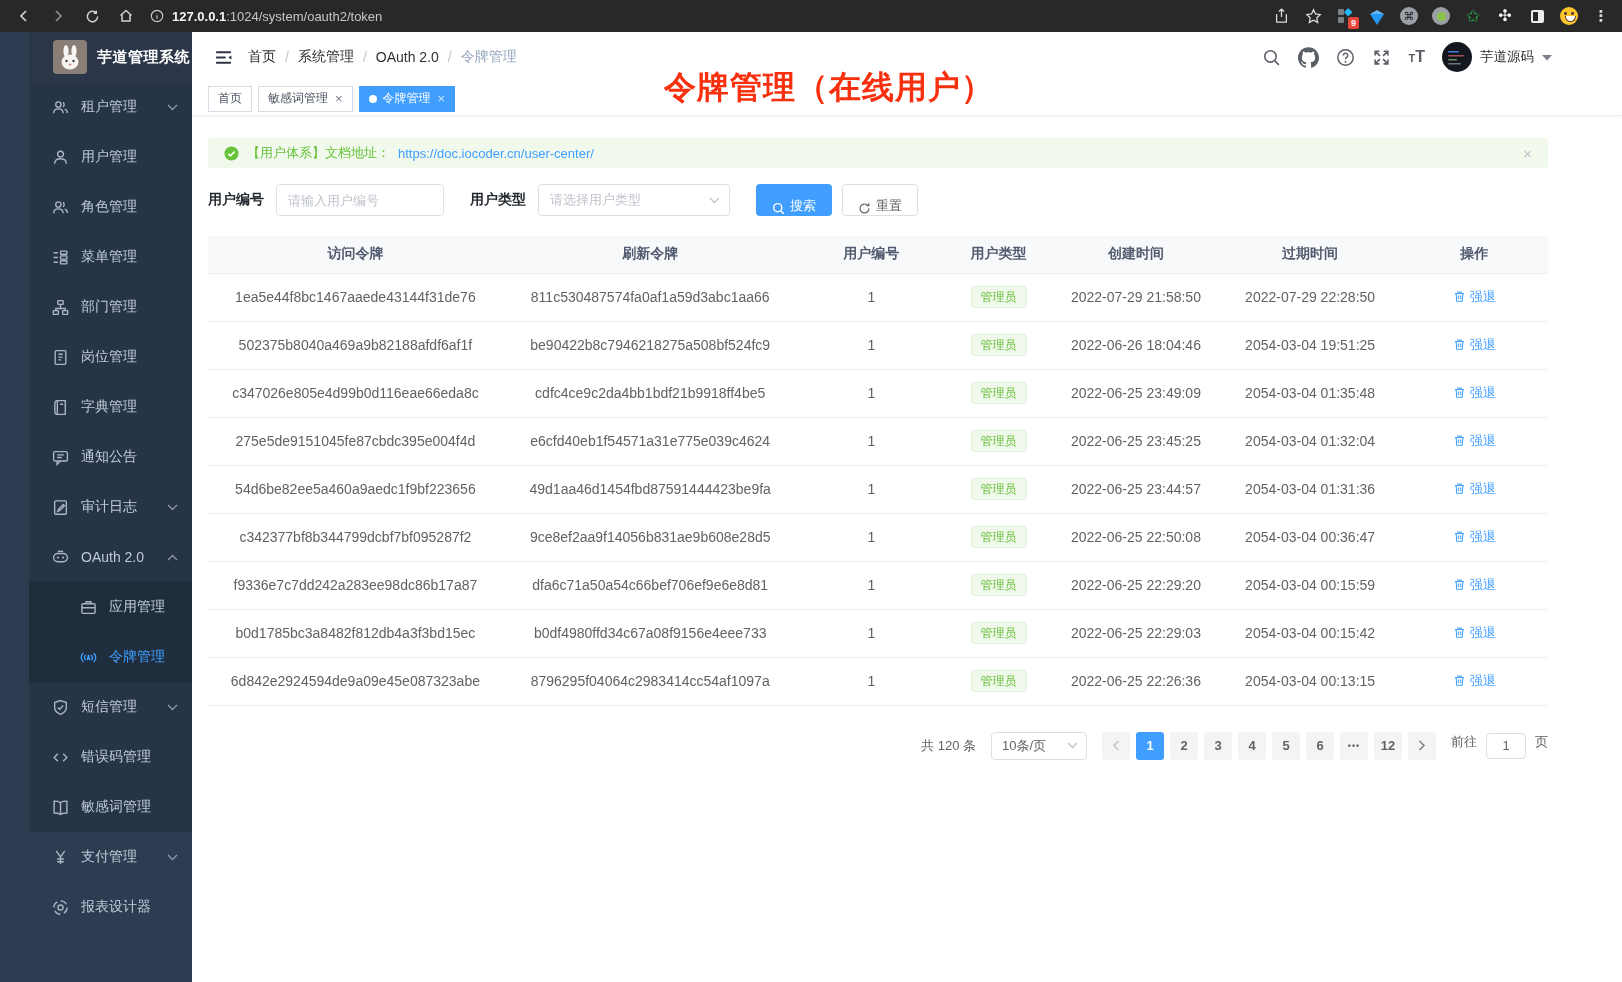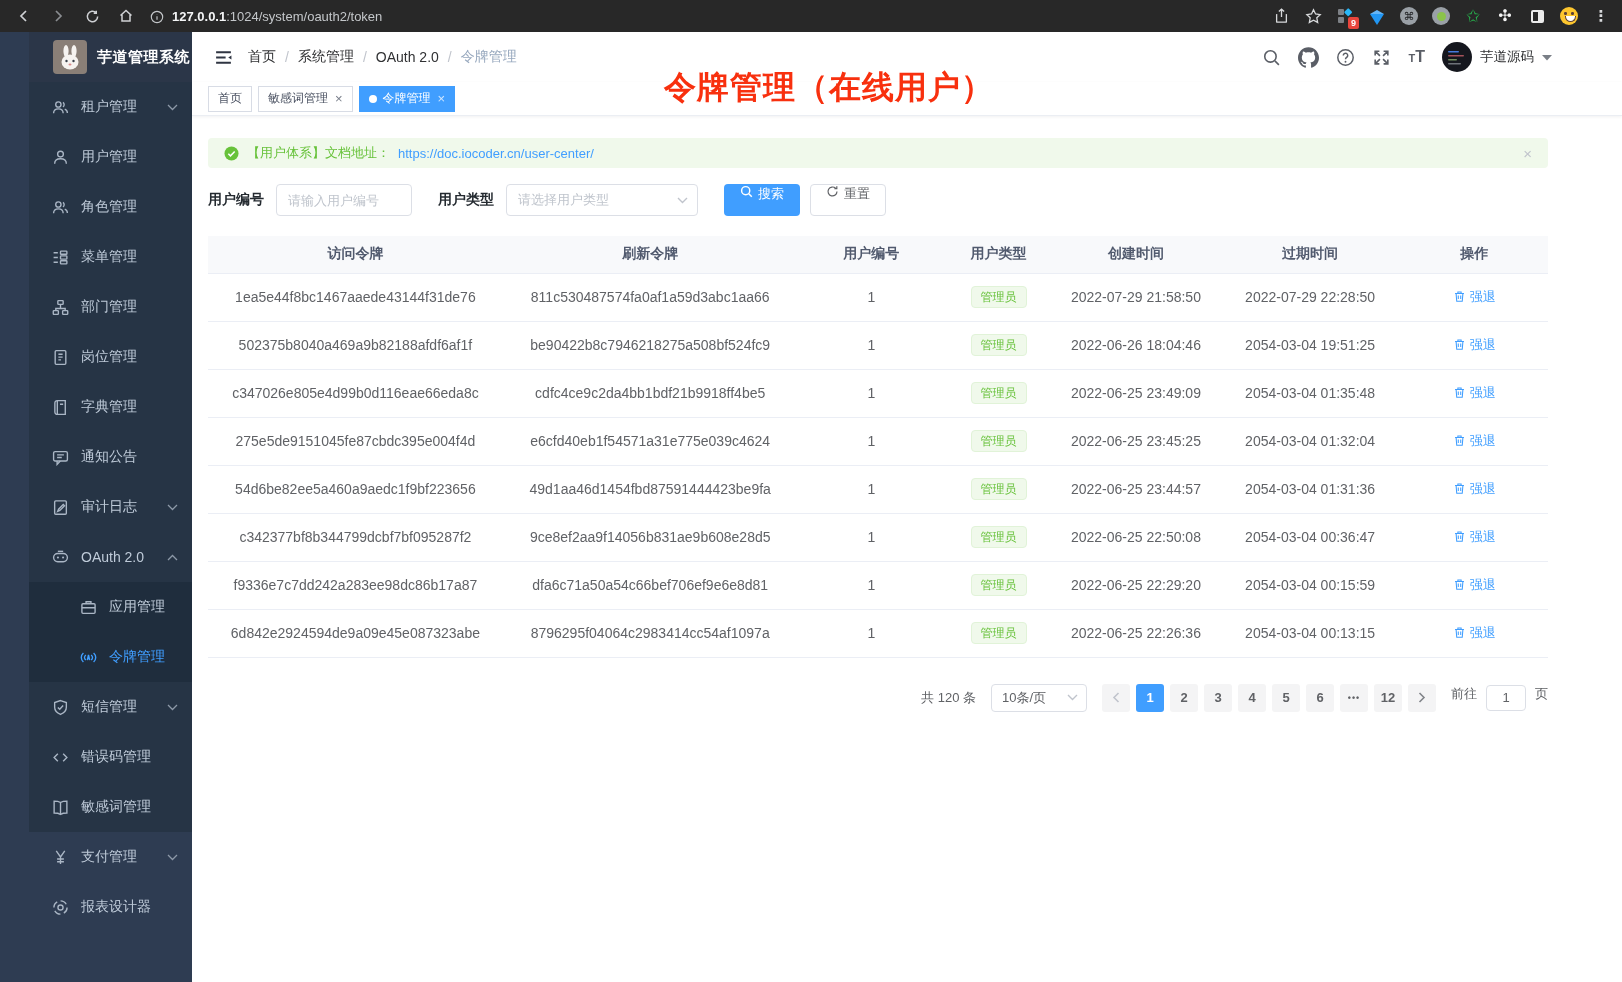--- a/index.html
+++ b/index.html
@@ -9,21 +9,21 @@
     font-family:"Liberation Sans","DejaVu Sans",sans-serif;
     background:#fff; -webkit-font-smoothing:antialiased;
   }
   svg { display:block; }
 
   
   .browser{height:32px;background:#282828;display:flex;align-items:center;padding:0 10px;color:#cfd1d4;}
   .b-nav{display:flex;align-items:center;gap:6px;}
   .b-btn{width:28px;height:26px;display:flex;align-items:center;justify-content:center;border-radius:4px;color:#cfd1d4;}
   .b-btn.dim{color:#8a8d91;}
-  .url-box{flex:1;display:flex;align-items:flex-end;gap:8px;margin-left:10px;font-size:13px;}
+  .url-box{flex:1;display:flex;align-items:center;gap:8px;margin-left:10px;font-size:13px;}
   .url-host{color:#f4f5f6;font-weight:700;}
   .url-rest{color:#c4c7ca;}
   .b-right{display:flex;align-items:center;gap:10px;margin-left:auto;}
   .ext{width:22px;height:22px;display:flex;align-items:center;justify-content:center;position:relative;}
   .ext-badge{position:absolute;right:-3px;bottom:-2px;background:#e8453c;color:#fff;font-size:9px;line-height:10px;padding:1px 3px;border-radius:2px;font-weight:700;}
   .gem{width:0;height:0;border-left:7px solid transparent;border-right:7px solid transparent;border-top:11px solid #2196f3;position:relative;top:3px;}
   .gem:before{content:"";position:absolute;left:-7px;top:-15px;border-left:7px solid transparent;border-right:7px solid transparent;border-bottom:4px solid #64b5f6;}
   .circ{width:18px;height:18px;border-radius:50%;background:#9aa0a6;display:flex;align-items:center;justify-content:center;color:#202124;font-size:11px;}
   .circ.dot:after{content:"";width:9px;height:9px;border-radius:50%;background:#8bc34a;}
   .gstar{color:#27b14c;font-size:17px;line-height:1;}
@@ -73,25 +73,25 @@
   .tag-close{font-size:13px;line-height:1;margin-left:1px;opacity:.75;}
 
   .content{padding:22px 74px 0 16px;position:relative;}
 
   .alert{height:30px;background:#f0f9eb;border-radius:4px;display:flex;align-items:center;gap:8px;padding:0 16px;font-size:13px;color:#67c23a;position:relative;}
   .alert-link{color:#409eff;text-decoration:none;}
   .alert-close{position:absolute;right:16px;color:#c0c4cc;font-size:15px;cursor:pointer;}
 
   .filters{display:flex;align-items:center;gap:10px;margin-top:16px;font-size:14px;}
   .f-label{font-weight:700;color:#242a30;margin-right:2px;}
-  .f-input{width:136px;height:32px;border:1px solid #dcdfe6;border-radius:4px;padding:0 11px;font-size:13px;color:#606266;outline:none;font-family:inherit;}
+  .f-input{width:168px;height:32px;border:1px solid #dcdfe6;border-radius:4px;padding:0 11px;font-size:13px;color:#606266;outline:none;font-family:inherit;}
   .f-input::placeholder{color:#bfc4cc;}
   .f-select{width:192px;height:32px;border:1px solid #dcdfe6;border-radius:4px;padding:0 9px 0 11px;font-size:13px;color:#bfc4cc;display:flex;align-items:center;justify-content:space-between;background:#fff;cursor:pointer;}
   .f-gap{width:6px;}
-  .btn{height:32px;border-radius:4px;display:flex;align-items:flex-start;gap:5px;padding:0 15px;font-size:13px;cursor:pointer;border:1px solid transparent;}
+  .btn{height:32px;border-radius:4px;display:flex;align-items:flex-end;gap:5px;padding:0 15px;font-size:13px;cursor:pointer;border:1px solid transparent;}
   .btn-primary{background:#409eff;color:#fff;}
   .btn-plain{background:#fff;border-color:#dcdfe6;color:#606266;}
 
   .tbl-wrap{margin-top:20px;}
   table{width:100%;border-collapse:collapse;table-layout:fixed;font-size:14px;color:#606266;}
   thead th{background:#f8f9fb;height:37px;font-weight:700;color:#515a6e;font-size:14px;text-align:center;border-bottom:1px solid #ebeef5;}
   tbody td{height:48px;text-align:center;border-bottom:1px solid #ebeef5;overflow:hidden;white-space:nowrap;}
   .badge{display:inline-block;background:#f0f9eb;border:1px solid #e1f3d8;color:#67c23a;font-size:12px;height:22px;line-height:20px;padding:0 9px;border-radius:4px;}
   .op-link{color:#409eff;font-size:13px;display:inline-flex;align-items:center;gap:4px;cursor:pointer;}
 
@@ -608,20 +608,34 @@
                     <span>强退</span>
                   </span></td>
               </tr>
               <tr>
                 <td>f9336e7c7dd242a283ee98dc86b17a87</td>
                 <td>dfa6c71a50a54c66bef706ef9e6e8d81</td>
                 <td>1</td>
                 <td><span class="badge">管理员</span></td>
                 <td>2022-06-25 22:29:20</td>
                 <td>2054-03-04 00:15:59</td>
+                <td><span class="op-link">
+                    <svg width="13" height="13" viewBox="0 0 16 16" fill="none" stroke="#409eff" stroke-width="1.3">
+                      <path d="M2.5 4.2h11M6 4.2V2.5h4v1.7M3.8 4.2l.8 9.6h6.8l.8-9.6M6.5 6.8v4.4M9.5 6.8v4.4"></path>
+                    </svg>
+                    <span>强退</span>
+                  </span></td>
+              </tr>
+              <tr>
+                <td>b0d1785bc3a8482f812db4a3f3bd15ec</td>
+                <td>b0df4980ffd34c67a08f9156e4eee733</td>
+                <td>1</td>
+                <td><span class="badge">管理员</span></td>
+                <td>2022-06-25 22:29:03</td>
+                <td>2054-03-04 00:15:42</td>
                 <td><span class="op-link">
                     <svg width="13" height="13" viewBox="0 0 16 16" fill="none" stroke="#409eff" stroke-width="1.3">
                       <path d="M2.5 4.2h11M6 4.2V2.5h4v1.7M3.8 4.2l.8 9.6h6.8l.8-9.6M6.5 6.8v4.4M9.5 6.8v4.4"></path>
                     </svg>
                     <span>强退</span>
                   </span></td>
               </tr>
               <tr>
                 <td>6d842e2924594de9a09e45e087323abe</td>
                 <td>8796295f04064c2983414cc54af1097a</td>

